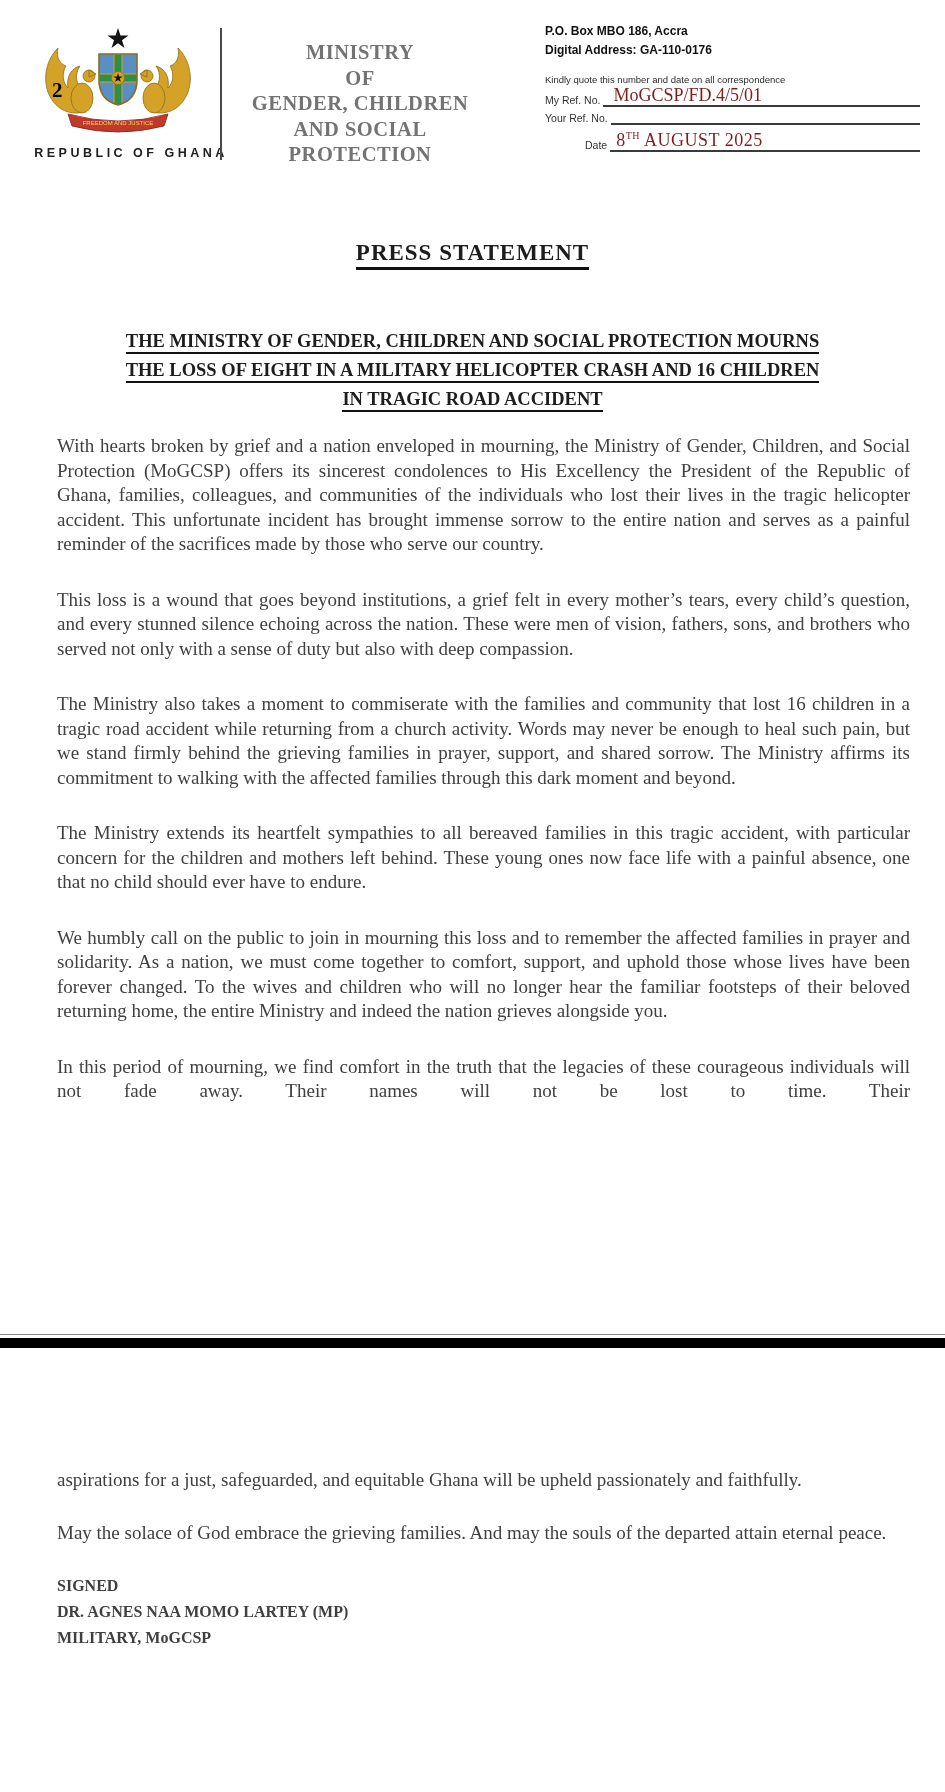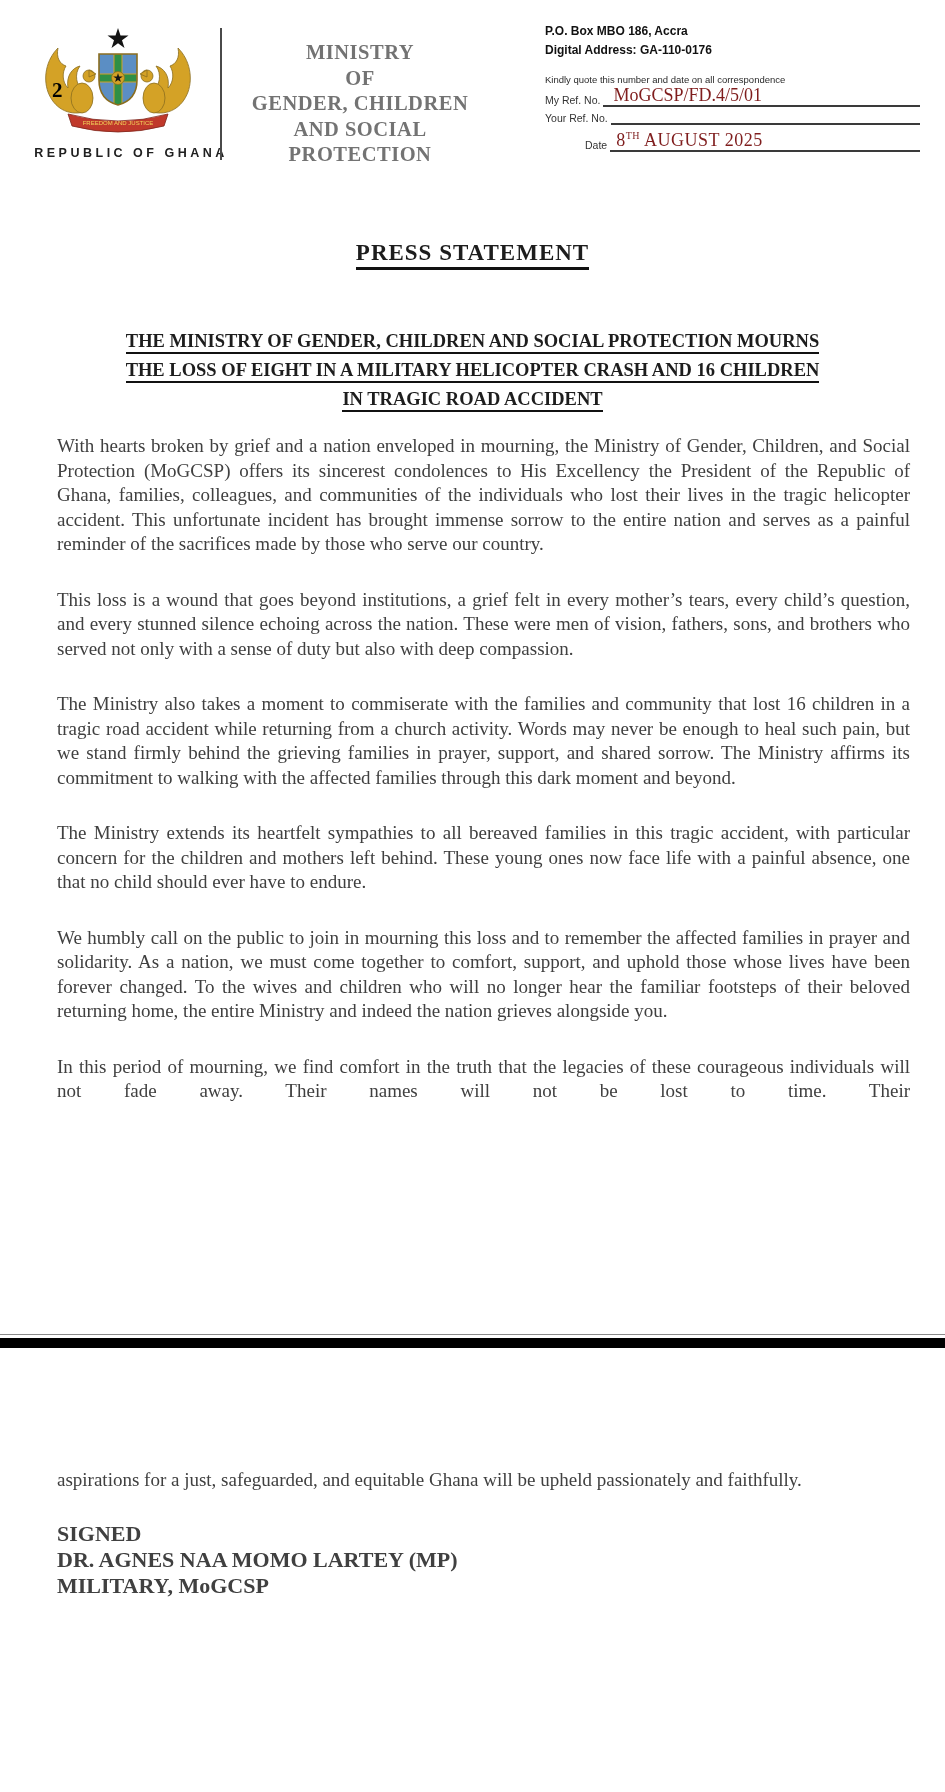--- a/index.html
+++ b/index.html
@@ -63,21 +63,21 @@
     font-size:18.5px;font-weight:bold;border-bottom:2.5px solid #111;padding-bottom:1px;
   }
   
   .body{position:absolute;left:57px;width:853px;font-size:19px;line-height:24.5px;
         text-align:justify;color:#404040;}
   .body1{top:434px;}
   .body2{top:1468px;}
   .body p{margin-bottom:31px;}
   .body2 p{margin-bottom:28px;}
   .body p.cut{text-align-last:justify;}
-  .sig{font-weight:bold;line-height:26px;margin-top:2px;font-size:22px;}
+  .sig{font-weight:bold;line-height:26px;margin-top:2px;font-size:16px;}
   
   .pagebreak-line{position:absolute;left:0;top:1334px;width:945px;height:1px;background:#8a8a8a;}
   .pagebreak-bar{position:absolute;left:0;top:1338px;width:945px;height:10px;background:var(--bar);}
 </style>
 </head>
 <body>
 
 <div class="page">
 
   <div class="crest">
@@ -170,20 +170,21 @@
     <p>The Ministry extends its heartfelt sympathies to all bereaved families in this tragic accident, with particular concern for the children and mothers left behind. These young ones now face life with a painful absence, one that no child should ever have to endure.</p>
     <p>We humbly call on the public to join in mourning this loss and to remember the affected families in prayer and solidarity. As a nation, we must come together to comfort, support, and uphold those whose lives have been forever changed. To the wives and children who will no longer hear the familiar footsteps of their beloved returning home, the entire Ministry and indeed the nation grieves alongside you.</p>
     <p class="cut">In this period of mourning, we find comfort in the truth that the legacies of these courageous individuals will not fade away. Their names will not be lost to time. Their</p>
   </section>
 
   <div class="pagebreak-line"></div>
   <div class="pagebreak-bar"></div>
 
   <section class="body body2">
     <p>aspirations for a just, safeguarded, and equitable Ghana will be upheld passionately and faithfully.</p>
+    <p>May the solace of God embrace the grieving families. And may the souls of the departed attain eternal peace.</p>
     <div class="sig">
       <div>SIGNED</div>
       <div>DR. AGNES NAA MOMO LARTEY (MP)</div>
       <div>MILITARY, MoGCSP</div>
     </div>
   </section>
 
 </div>
 
 </body></html>

